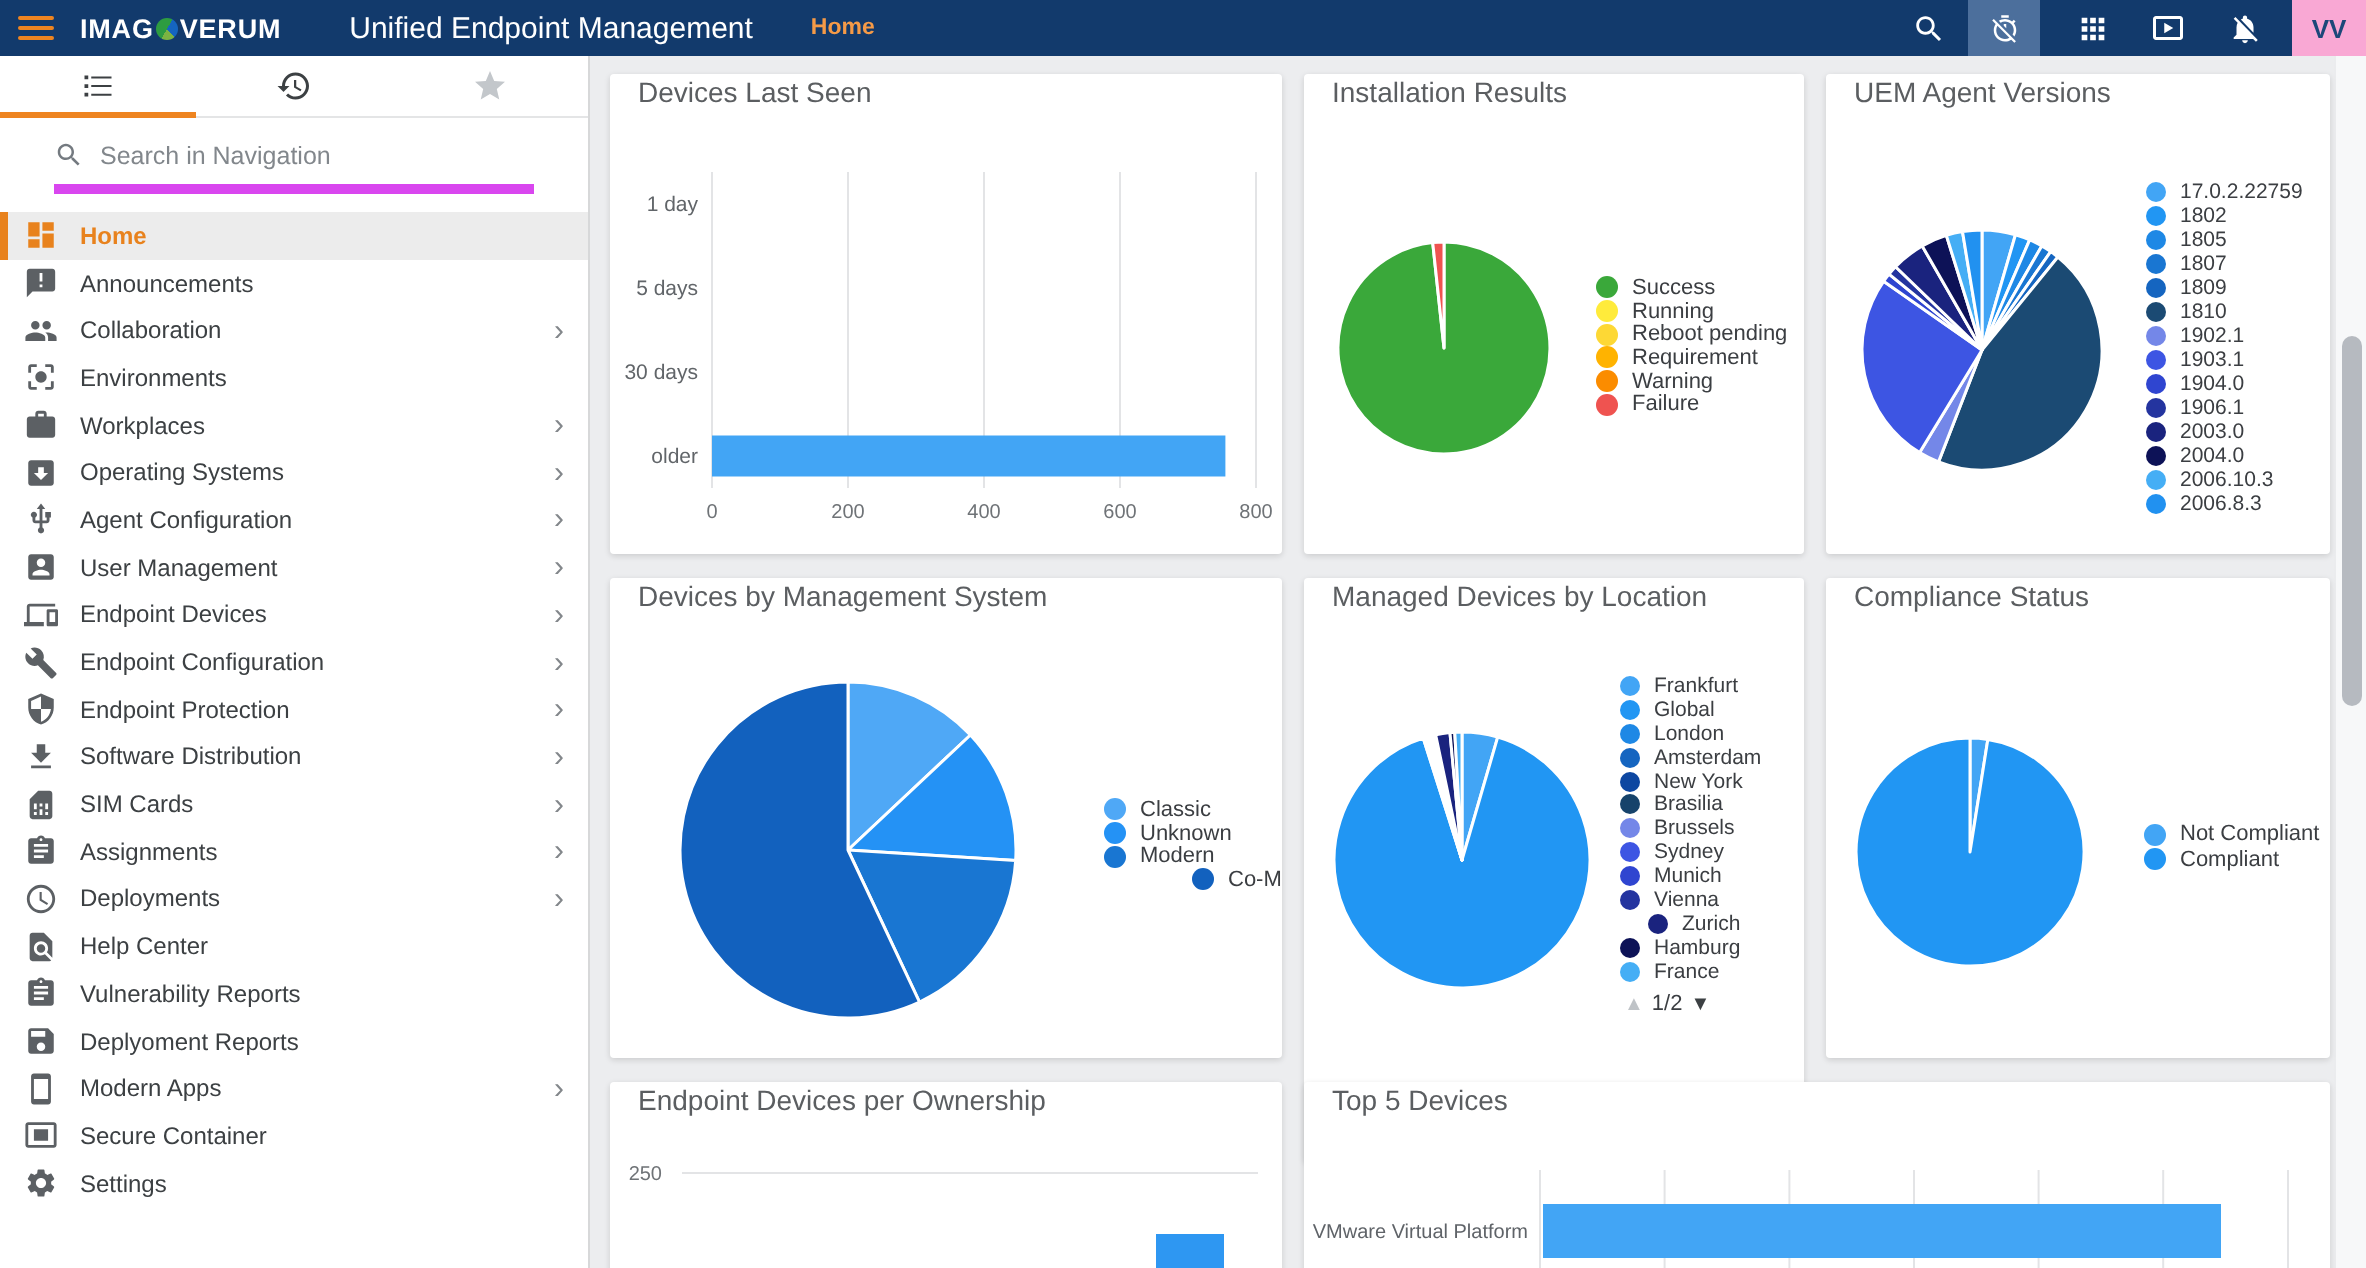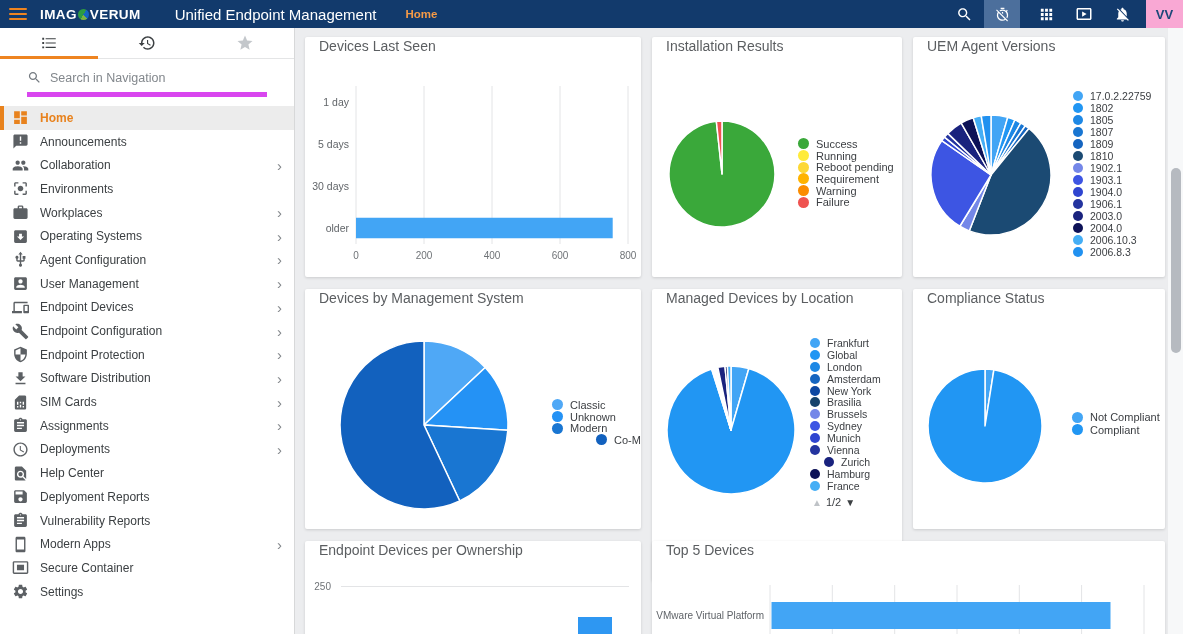--- a/index.html
+++ b/index.html
@@ -242,29 +242,29 @@
         <span class="chev">›</span>
       </div>
       <div class="nav-item">
         <svg viewBox="0 0 24 24" width="17" height="17">
           <path d="M20 19.59V8l-6-6H6c-1.1 0-2 .9-2 2v16c0 1.1.9 2 2 2h12c.45 0 .85-.15 1.19-.4l-4.43-4.43c-.8.52-1.74.83-2.76.83-2.76 0-5-2.24-5-5s2.24-5 5-5 5 2.24 5 5c0 1.02-.31 1.96-.83 2.75L20 19.59zM9 13c0 1.66 1.34 3 3 3s3-1.34 3-3-1.34-3-3-3-3 1.34-3 3z" fill="#5c6064"></path>
         </svg>
         <span>Help Center</span>
       </div>
       <div class="nav-item">
         <svg viewBox="0 0 24 24" width="17" height="17">
+          <path d="M19 3h-4.18C14.4 1.84 13.3 1 12 1c-1.3 0-2.4.84-2.82 2H5c-1.1 0-2 .9-2 2v14c0 1.1.9 2 2 2h14c1.1 0 2-.9 2-2V5c0-1.1-.9-2-2-2zm-7 0c.55 0 1 .45 1 1s-.45 1-1 1-1-.45-1-1 .45-1 1-1zm2 14H7v-2h7v2zm3-4H7v-2h10v2zm0-4H7V7h10v2z" fill="#5c6064"></path>
+        </svg>
+        <span>Vulnerability Reports</span>
+      </div>
+      <div class="nav-item">
+        <svg viewBox="0 0 24 24" width="17" height="17">
           <path d="M17 3H5c-1.11 0-2 .9-2 2v14c0 1.1.89 2 2 2h14c1.1 0 2-.9 2-2V7l-4-4zm-5 16c-1.66 0-3-1.34-3-3s1.34-3 3-3 3 1.34 3 3-1.34 3-3 3zm3-10H5V5h10v4z" fill="#5c6064"></path>
         </svg>
         <span>Deplyoment Reports</span>
-      </div>
-      <div class="nav-item">
-        <svg viewBox="0 0 24 24" width="17" height="17">
-          <path d="M19 3h-4.18C14.4 1.84 13.3 1 12 1c-1.3 0-2.4.84-2.82 2H5c-1.1 0-2 .9-2 2v14c0 1.1.9 2 2 2h14c1.1 0 2-.9 2-2V5c0-1.1-.9-2-2-2zm-7 0c.55 0 1 .45 1 1s-.45 1-1 1-1-.45-1-1 .45-1 1-1zm2 14H7v-2h7v2zm3-4H7v-2h10v2zm0-4H7V7h10v2z" fill="#5c6064"></path>
-        </svg>
-        <span>Vulnerability Reports</span>
       </div>
       <div class="nav-item">
         <svg viewBox="0 0 24 24" width="17" height="17">
           <path d="M17 1.01L7 1c-1.1 0-2 .9-2 2v18c0 1.1.9 2 2 2h10c1.1 0 2-.9 2-2V3c0-1.1-.9-1.99-2-1.99zM17 19H7V5h10v14z" fill="#5c6064"></path>
         </svg>
         <span>Modern Apps</span>
         <span class="chev">›</span>
       </div>
       <div class="nav-item">
         <svg viewBox="0 0 24 24" width="17" height="17">

